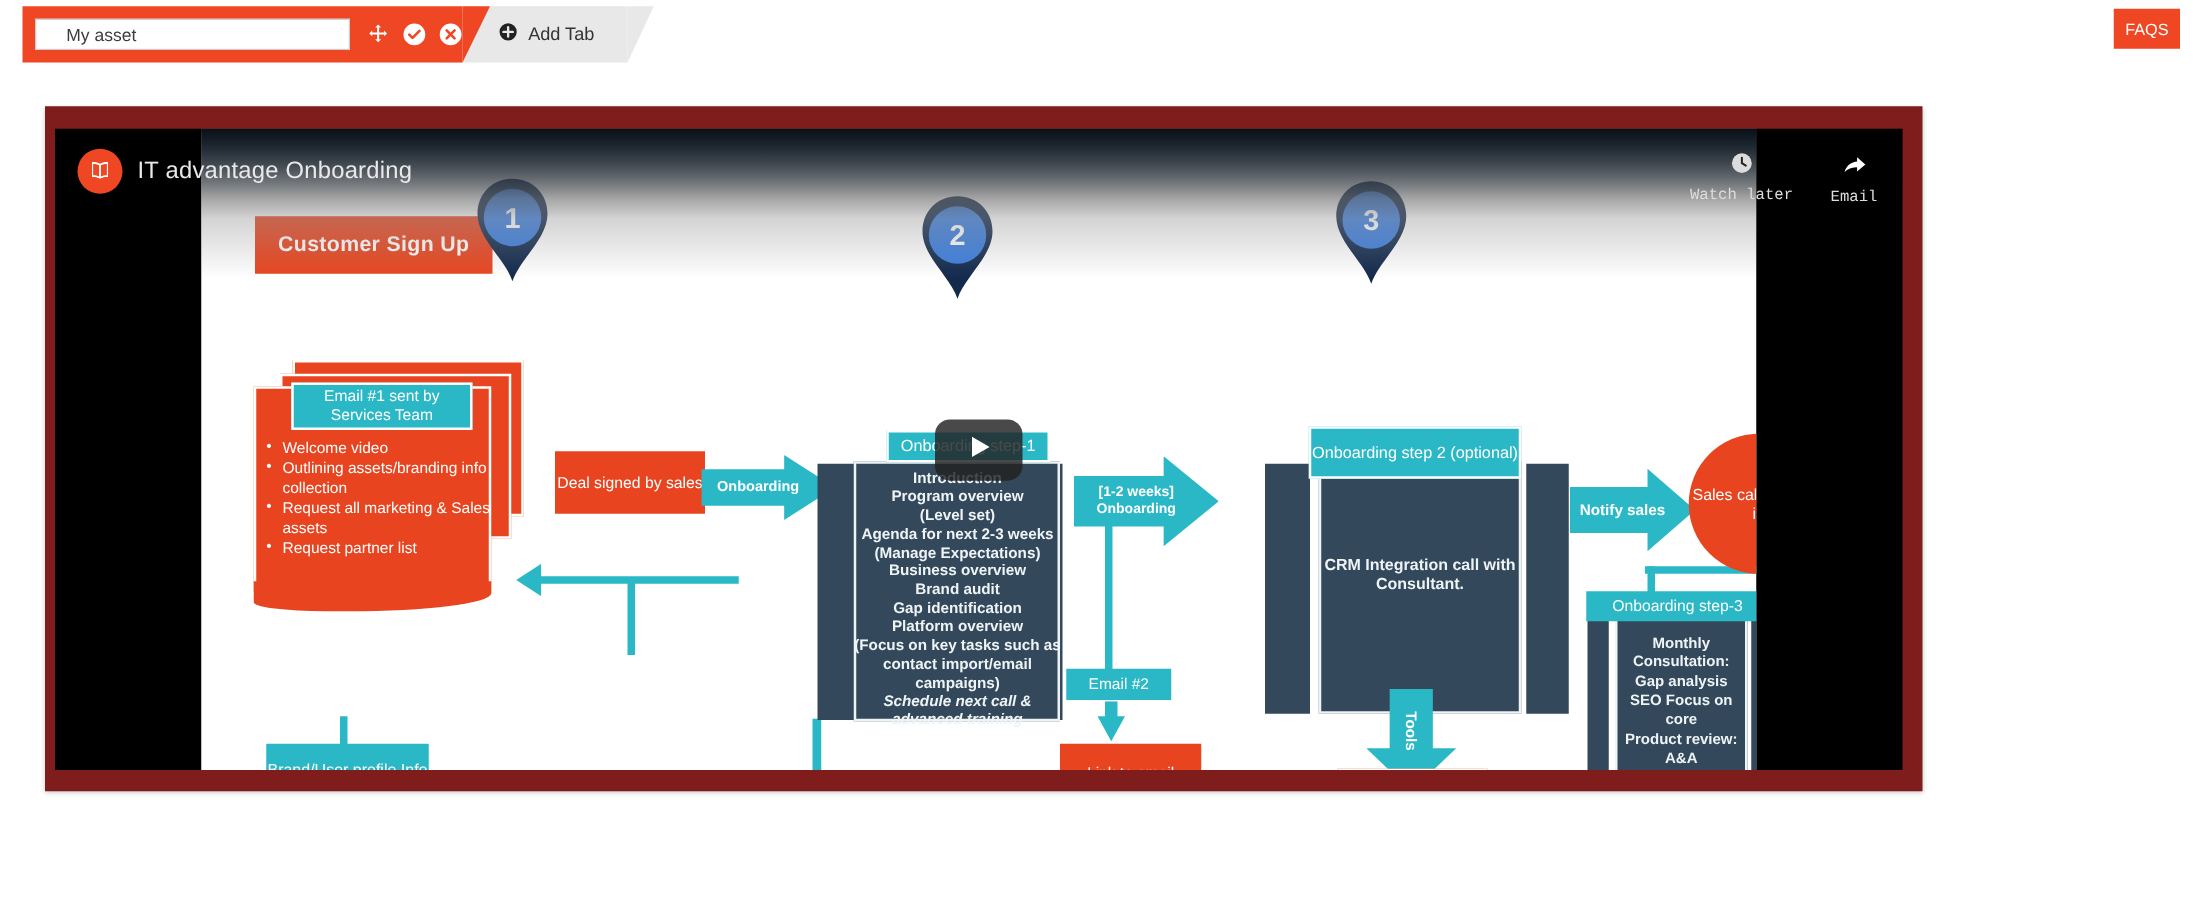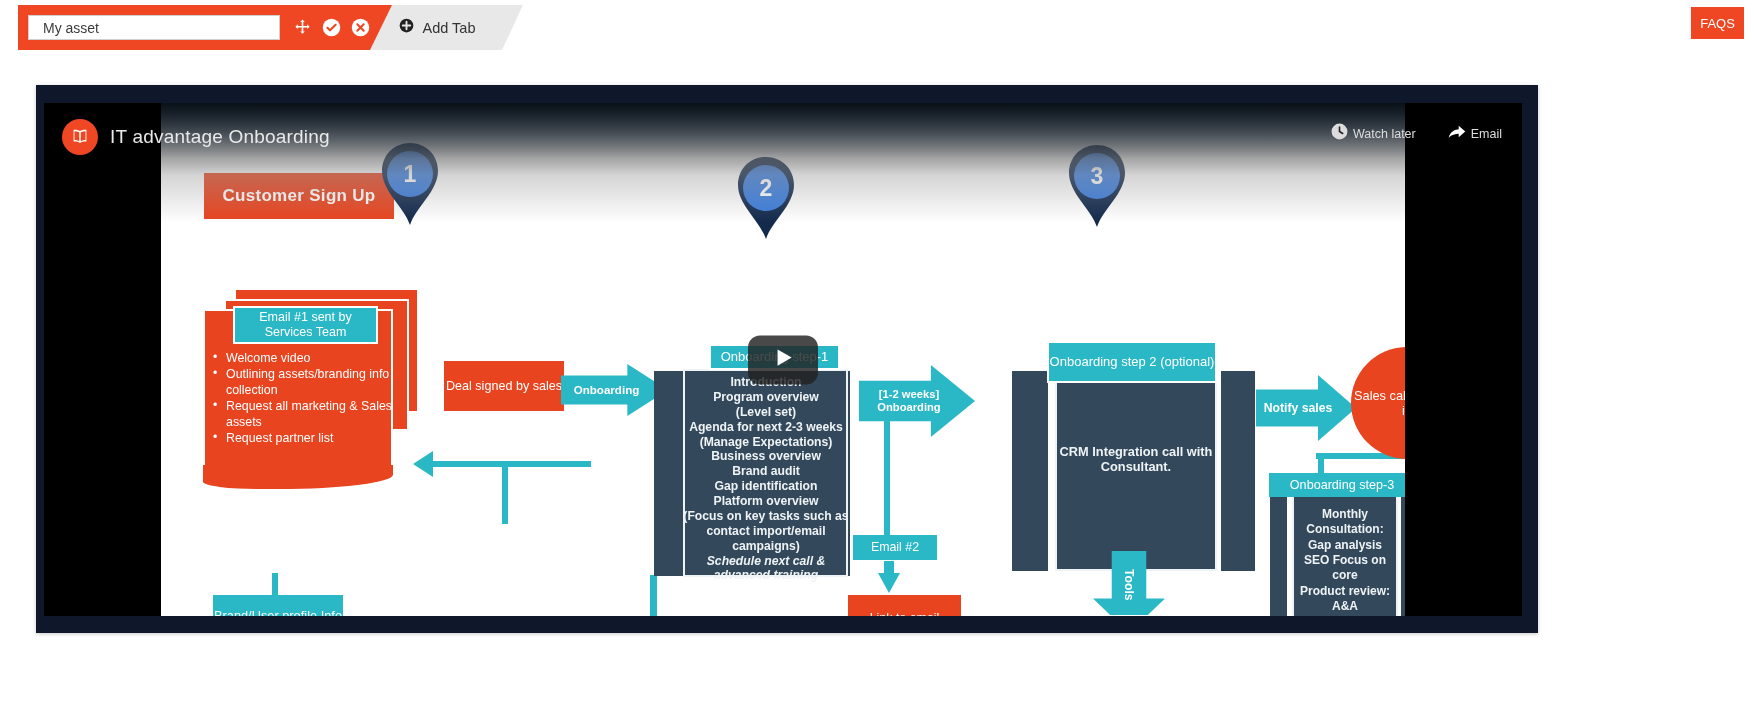--- a/index.html
+++ b/index.html
@@ -25,21 +25,21 @@
     content: ""; position: absolute; right: -22px; top: 0;
     width: 0; height: 0;
     border-left: 22px solid #ef4723;
     border-bottom: 45px solid transparent;
   }
   .asset-input {
     width: 258px; height: 25px;
     border: 1px solid #cfcfcf; background: #fff;
     font-family: "Liberation Sans", sans-serif;
     font-size: 14px; color: #3c3c3c;
-    padding: 0 14px; outline: none;
+    padding: 0 24px; outline: none;
   }
   .tab-icons { display: flex; align-items: center; gap: 10px; margin-left: 13px; }
   .ti { width: 19px; height: 19px; display: block; }
 
   .tab-add {
     position: absolute; left: 372px; top: 5px;
     height: 45px; width: 130px;
     background: #e8e8e8;
     display: flex; align-items: center; justify-content: center;
     z-index: 2;
@@ -66,21 +66,21 @@
     font-size: 13px; display: flex;
     align-items: center; justify-content: center;
     border: none; cursor: pointer;
     font-family: "Liberation Sans", sans-serif;
   }
 
   
   .card {
     position: absolute; left: 36px; top: 85px;
     width: 1502px; height: 548px;
-    background: #0f172a;
+    background: #7f1d1d;
     box-shadow: 0 1px 4px rgba(0,0,0,.22);
   }
   .video {
     position: absolute; left: 8px; top: 18px;
     width: 1478px; height: 513px;
     background: #000; overflow: hidden;
   }
 
   
   .yt-top {
@@ -96,21 +96,21 @@
     width: 36px; height: 36px; border-radius: 50%;
     background: #ef4723; display: flex;
     align-items: center; justify-content: center;
   }
   .yt-title { color: #e9e9e9; font-size: 19px; letter-spacing: .2px; }
 
   .yt-actions {
     position: absolute; right: 20px; top: 18px;
     display: flex; gap: 30px; z-index: 42;
   }
-  .yt-act { display: flex; flex-direction: row; align-items: center; gap: 4px; cursor: pointer; }
+  .yt-act { display: flex; flex-direction: column; align-items: center; gap: 4px; cursor: pointer; font-family: Liberation Mono, monospace; }
   .yt-act-label { color: #ddd; font-size: 12.5px; }
 
   
   .slide {
     position: absolute; left: 117px; top: 0;
     width: 1244px; height: 513px;
     background: #ffffff;
     overflow: hidden;
   }
   .slide-wash {

